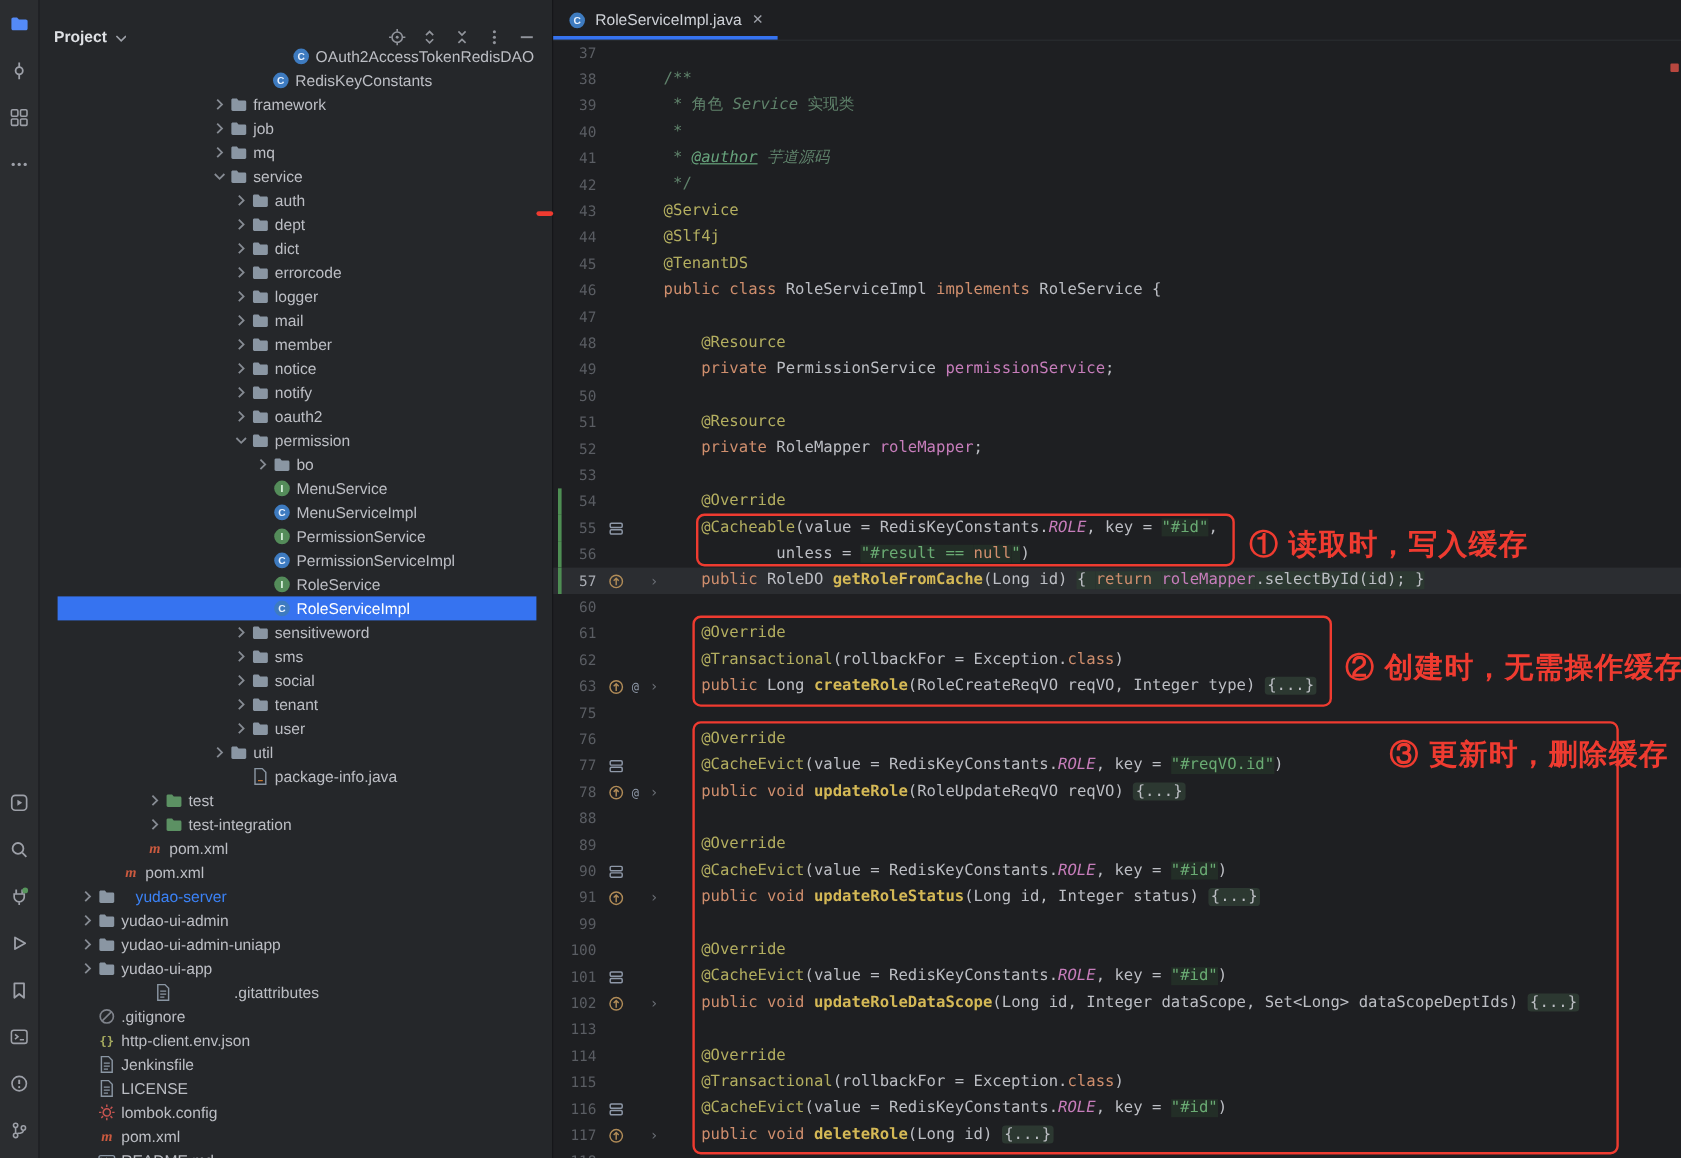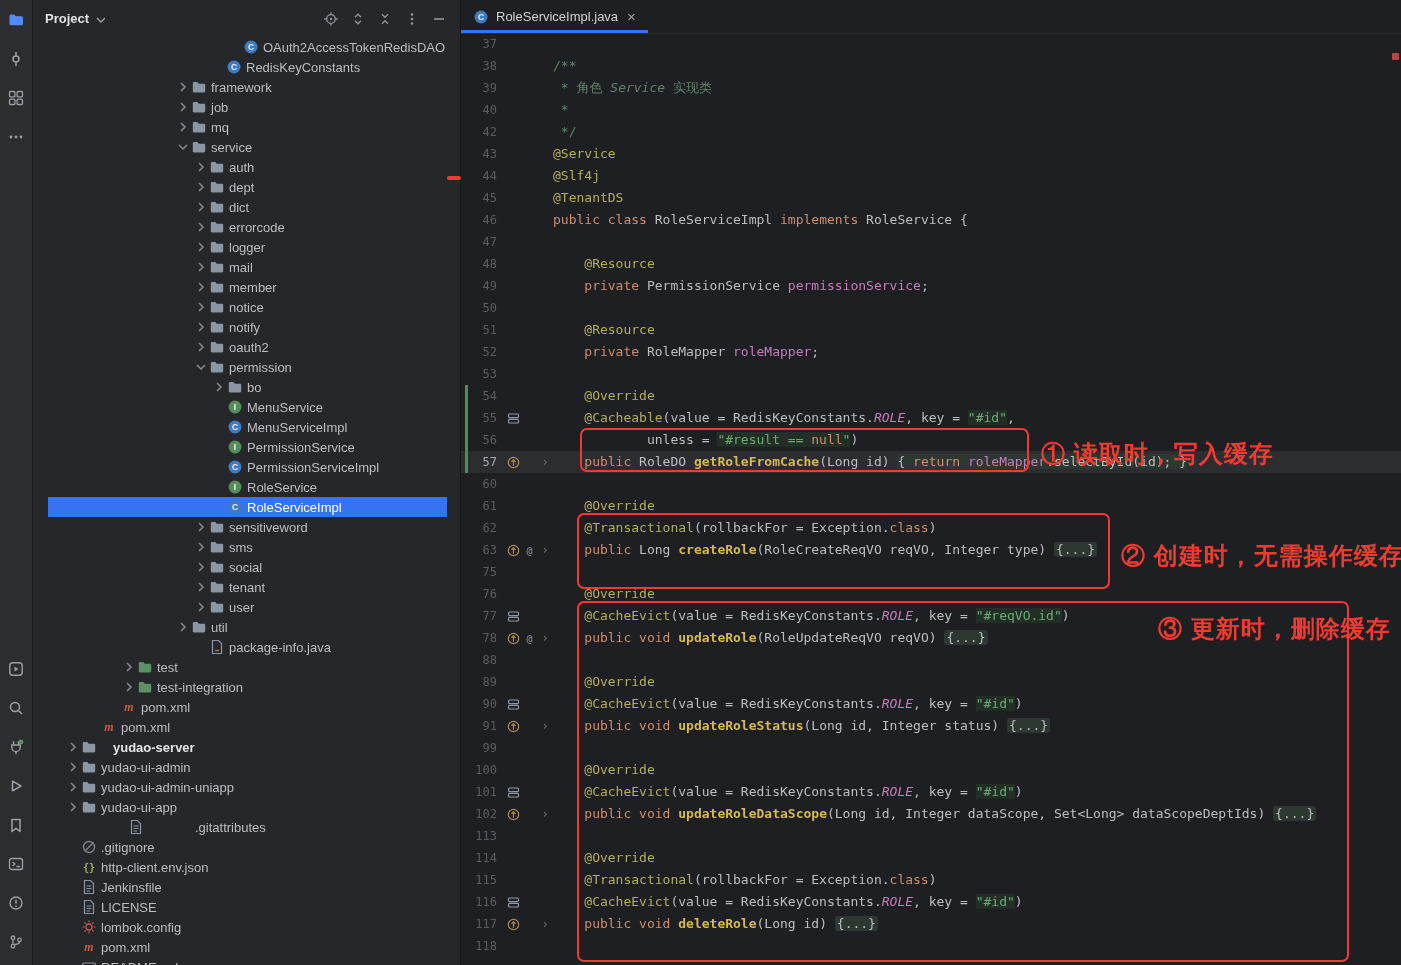--- a/index.html
+++ b/index.html
@@ -7,31 +7,31 @@
        font-family:"Liberation Sans",sans-serif;color:#BCBEC4;}
   
   #activity-bar{position:absolute;left:0;top:0;width:32px;height:100%;background:#2B2D30;
      border-right:1px solid #1A1B1E;display:flex;flex-direction:column;}
   #ab-top,#ab-bottom{display:flex;flex-direction:column;align-items:center;}
   #ab-bottom{margin-top:auto;padding-bottom:4px;}
   .ab-item{width:32px;height:39px;display:flex;align-items:center;justify-content:center;cursor:pointer;}
   .ab-item.active svg path{fill:#548AF7;}
   
   #project-panel{position:absolute;left:33px;top:0;width:427px;height:100%;background:#25272A;}
-  #panel-header{height:37px;display:flex;align-items:center;padding:0 12px;gap:37px;}
+  #panel-header{height:37px;display:flex;align-items:center;padding:12px 12px;gap:37px;}
   .ph-title{display:flex;align-items:center;gap:4px;font-size:13px;font-weight:600;color:#DFE1E5;cursor:pointer;}
   .ph-caret{display:flex;align-items:center;}
   #panel-actions{margin-left:auto;display:flex;align-items:center;gap:9px;}
   .pa-item{width:18px;height:18px;display:flex;align-items:center;justify-content:center;cursor:pointer;opacity:.9;}
   #tree{position:absolute;top:37px;left:0;right:0;bottom:0;overflow:hidden;}
   .trow{height:20px;display:flex;align-items:center;position:relative;font-size:13px;white-space:nowrap;cursor:pointer;}
   .trow>*{position:relative;z-index:1;}
   .trow.selected::before{content:"";position:absolute;left:15px;right:13px;top:0;bottom:0;background:#3673F0;z-index:0;}
   .trow.selected{color:#FFFFFF;}
-  .trow.bold .tlabel{font-weight:700;color:#e5e5e5;margin-left:16px;}
+  .trow.bold .tlabel{font-weight:400;color:#3b82f6;margin-left:16px;}
   .tarrow{width:17px;height:16px;display:inline-flex;align-items:center;justify-content:center;flex:none;}
   .ticon{width:17px;height:16px;display:inline-flex;align-items:center;justify-content:center;flex:none;}
   .tlabel{margin-left:4px;}
   
   #editor{position:absolute;left:460px;top:0;right:0;height:100%;background:#1E1F22;border-left:1px solid #151619;}
   #tab-bar{height:33px;display:flex;align-items:stretch;border-bottom:1px solid #2A2C30;}
   .tab{display:flex;align-items:center;gap:7px;padding:0 12px;position:relative;font-size:13px;color:#CFD2D8;cursor:pointer;}
   .tab.active::after{content:"";position:absolute;left:0;right:0;bottom:0;height:3px;background:#3673F0;}
   .tab-icon{display:flex;align-items:center;}
   .tab-close{color:#9DA0A8;font-size:15px;line-height:1;margin-left:2px;cursor:pointer;}
@@ -785,20 +785,26 @@
           <span class="farrow"></span>
           <span class="ctext"><span class="tk-doc"> * 角色 </span><span class="tk-docItalic">Service</span><span class="tk-doc"> 实现类</span></span>
         </div>
         <div class="cline">
           <span class="lnum">40</span>
           <span class="gicons"></span>
           <span class="farrow"></span>
           <span class="ctext"><span class="tk-doc"> *</span></span>
         </div>
         <div class="cline">
+          <span class="lnum">41</span>
+          <span class="gicons"></span>
+          <span class="farrow"></span>
+          <span class="ctext"><span class="tk-doc"> * </span><span class="tk-docTag">@author</span><span class="tk-docItalic"> 芋道源码</span></span>
+        </div>
+        <div class="cline">
           <span class="lnum">42</span>
           <span class="gicons"></span>
           <span class="farrow"></span>
           <span class="ctext"><span class="tk-doc"> */</span></span>
         </div>
         <div class="cline">
           <span class="lnum">43</span>
           <span class="gicons"></span>
           <span class="farrow"></span>
           <span class="ctext"><span class="tk-ann">@Service</span></span>

